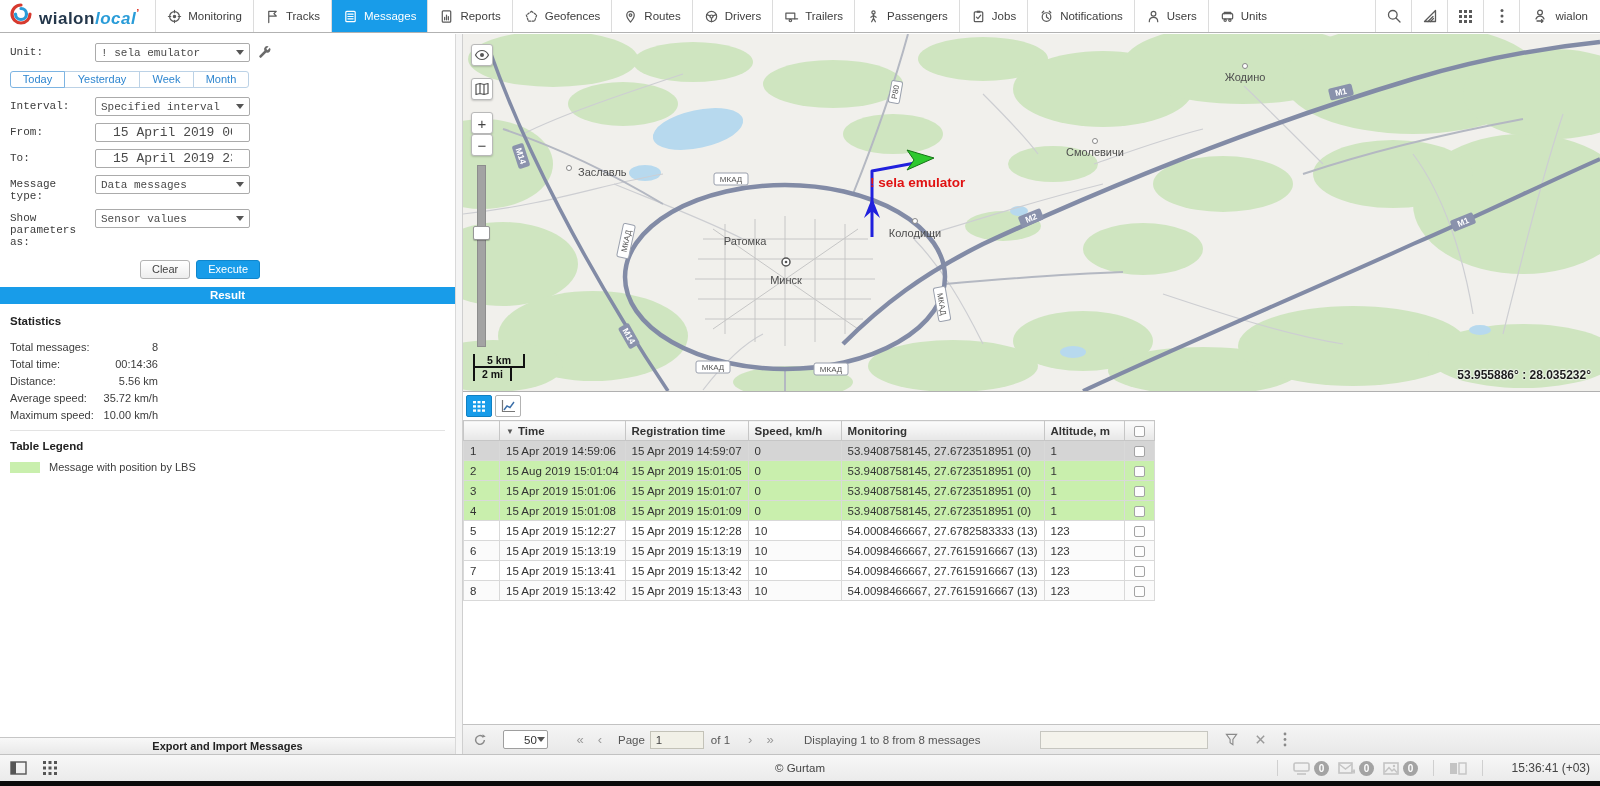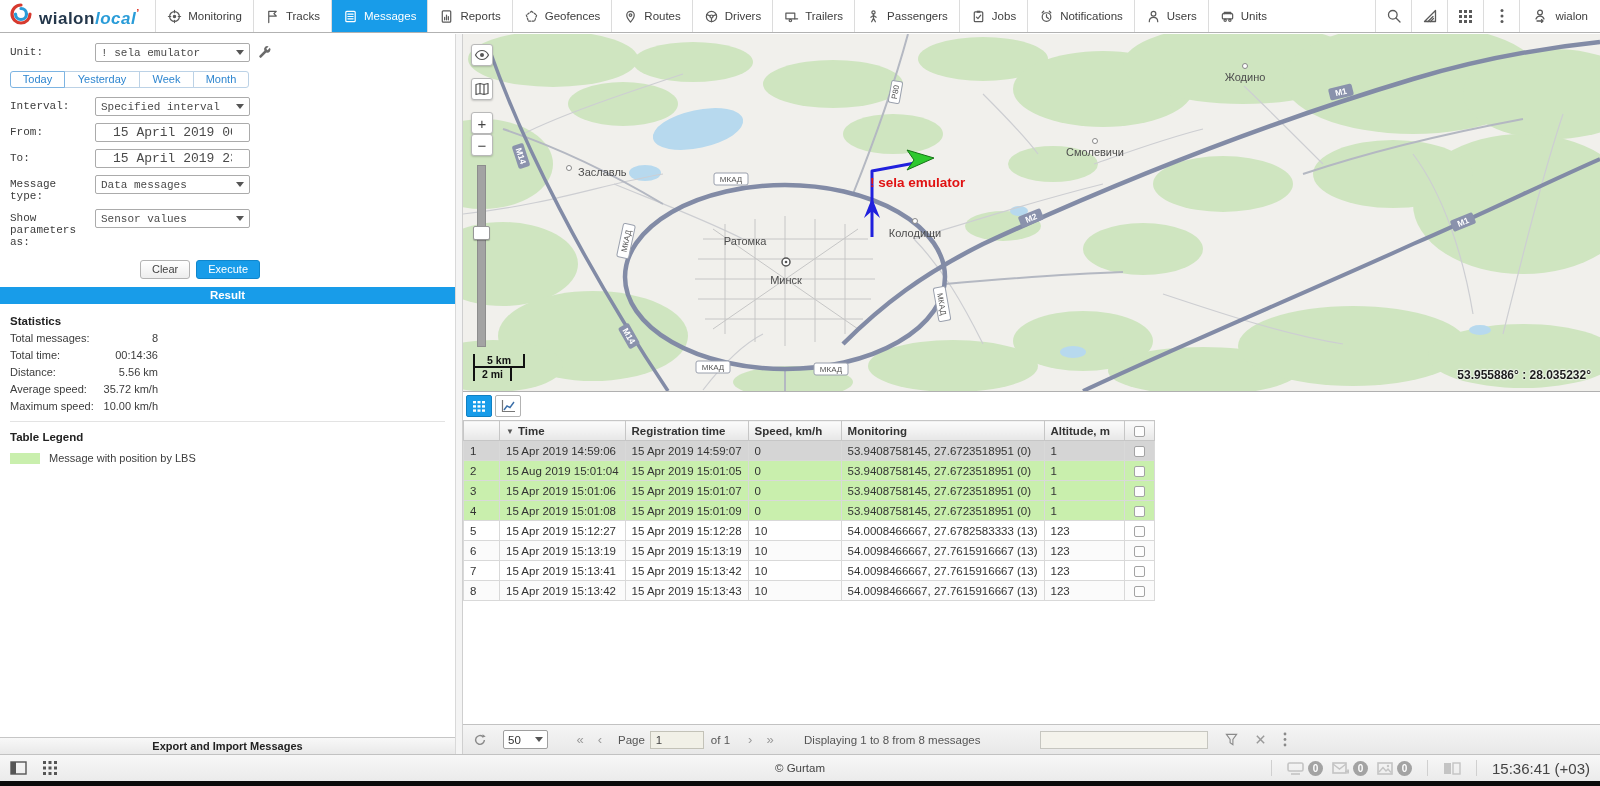--- a/index.html
+++ b/index.html
@@ -49,21 +49,21 @@
   .qbtn:last-child{border-radius:0 3px 3px 0;}
   .qbtn.active{border-color:#7db4e2;position:relative;z-index:1;}
   .q1{width:55px;}.q2{width:76px;}.q3{width:55px;}.q4{width:56px;}
   .btnrow{display:flex;justify-content:flex-end;gap:6px;width:250px;margin-top:12px;}
   .btn{height:19px;padding:0 11px;font-size:11px;border-radius:3px;cursor:pointer;line-height:17px;}
   .btn-clear{background:linear-gradient(#ffffff,#ededed);border:1px solid #b3b3b3;color:#444;}
   .btn-exec{background:#189ce9;border:1px solid #0f86cc;color:#fff;}
   .result-bar{margin-top:8px;height:17px;background:#189ce9;color:#fff;text-align:center;
               font-size:11.5px;font-weight:bold;line-height:17px;}
   .stats{padding:11px 10px 0 10px;}
-  .stats-title{font-size:11.5px;font-weight:bold;color:#222;margin-bottom:5px;}
+  .stats-title{font-size:11.5px;font-weight:bold;color:#222;margin-bottom:14px;}
   .srow{display:flex;font-size:11px;color:#3c3c3c;margin-bottom:5px;}
   .srow .sl{width:90px;}
   .srow .sv{width:58px;text-align:right;}
   .sep{border-top:1px solid #e3e3e3;margin:9px 10px 0 10px;}
   .legend{padding:9px 10px 0 10px;}
   .legend-title{font-size:11.5px;font-weight:bold;color:#222;}
   .legend-row{display:flex;align-items:center;gap:9px;margin-top:9px;}
   .swatch{width:30px;height:11px;background:#c9efad;}
   .legend-label{font-size:11px;color:#3c3c3c;}
   .export-bar{position:absolute;bottom:0;left:0;right:0;height:17px;
@@ -112,21 +112,21 @@
   .cb{display:inline-block;width:11px;height:11px;border:1px solid #a3a3a3;border-radius:2px;
       background:#fdfdfd;vertical-align:middle;cursor:pointer;}
   .cbc{text-align:center !important;padding:0 !important;}
   .numc{color:#444;}
 
   
   .pagebar{position:absolute;bottom:0;left:0;right:0;height:30px;background:linear-gradient(#f5f5f5,#e8e8e8);
            border-top:1px solid #c2c2c2;display:flex;align-items:center;font-size:11.5px;color:#555;}
   .pg-refresh{margin-left:10px;cursor:pointer;display:flex;}
   .pg-size{margin-left:16px;width:45px;height:19px;border:1px solid #9f9f9f;border-radius:2px;background:#fff;
-           display:flex;align-items:center;justify-content:space-between;padding:0 4px;cursor:pointer;color:#333;}
+           display:flex;align-items:center;justify-content:space-between;padding:0 20px;cursor:pointer;color:#333;}
   .pg-arrow{width:20px;text-align:center;font-size:13px;color:#9a9a9a;cursor:pointer;}
   .pg-first{margin-left:22px;}
   .pg-label{margin-left:8px;color:#555;}
   .pg-input{margin-left:5px;width:54px;height:18px;border:1px solid #c3c2b8;background:#f1f0e7;
             padding:0 5px;font-size:11.5px;color:#444;font-family:inherit;}
   .pg-of{margin-left:7px;}
   .pg-status{margin-left:24px;}
   .pg-filter{margin-left:60px;width:168px;height:18px;border:1px solid #c6c6c0;background:#f4f3ec;
              padding:0 5px;font-size:11.5px;color:#444;font-family:inherit;}
   .pg-ic{margin-left:17px;cursor:pointer;display:flex;}
@@ -136,21 +136,21 @@
              background:linear-gradient(#f7f7f7,#ebebeb);border-top:1px solid #c2c2c2;
              display:flex;align-items:center;}
   .sb-left{display:flex;align-items:center;gap:16px;margin-left:10px;}
   .sb-btn{cursor:pointer;display:flex;}
   .sb-center{position:absolute;left:0;right:0;text-align:center;font-size:11.5px;color:#444;pointer-events:none;}
   .sb-right{margin-left:auto;display:flex;align-items:center;gap:9px;padding-right:10px;}
   .sb-div{width:1px;height:16px;background:#d0d0d0;margin:0 6px;}
   .badgegrp{display:flex;align-items:center;gap:4px;}
   .badge{width:15px;height:15px;border-radius:50%;background:#a3a3a3;color:#fff;font-size:10px;
          font-weight:bold;text-align:center;line-height:15px;}
-  .sb-time{font-size:15px;color:#444;min-width:92px;text-align:right;}
+  .sb-time{font-size:12px;color:#444;min-width:92px;text-align:right;}
   .blackstrip{position:absolute;top:781px;left:0;width:1600px;height:5px;background:#0b0b0b;}
 </style>
 </head>
 <body>
 
 <div id="app">
 
   <div class="topnav">
     <div class="logo">
       <span>

